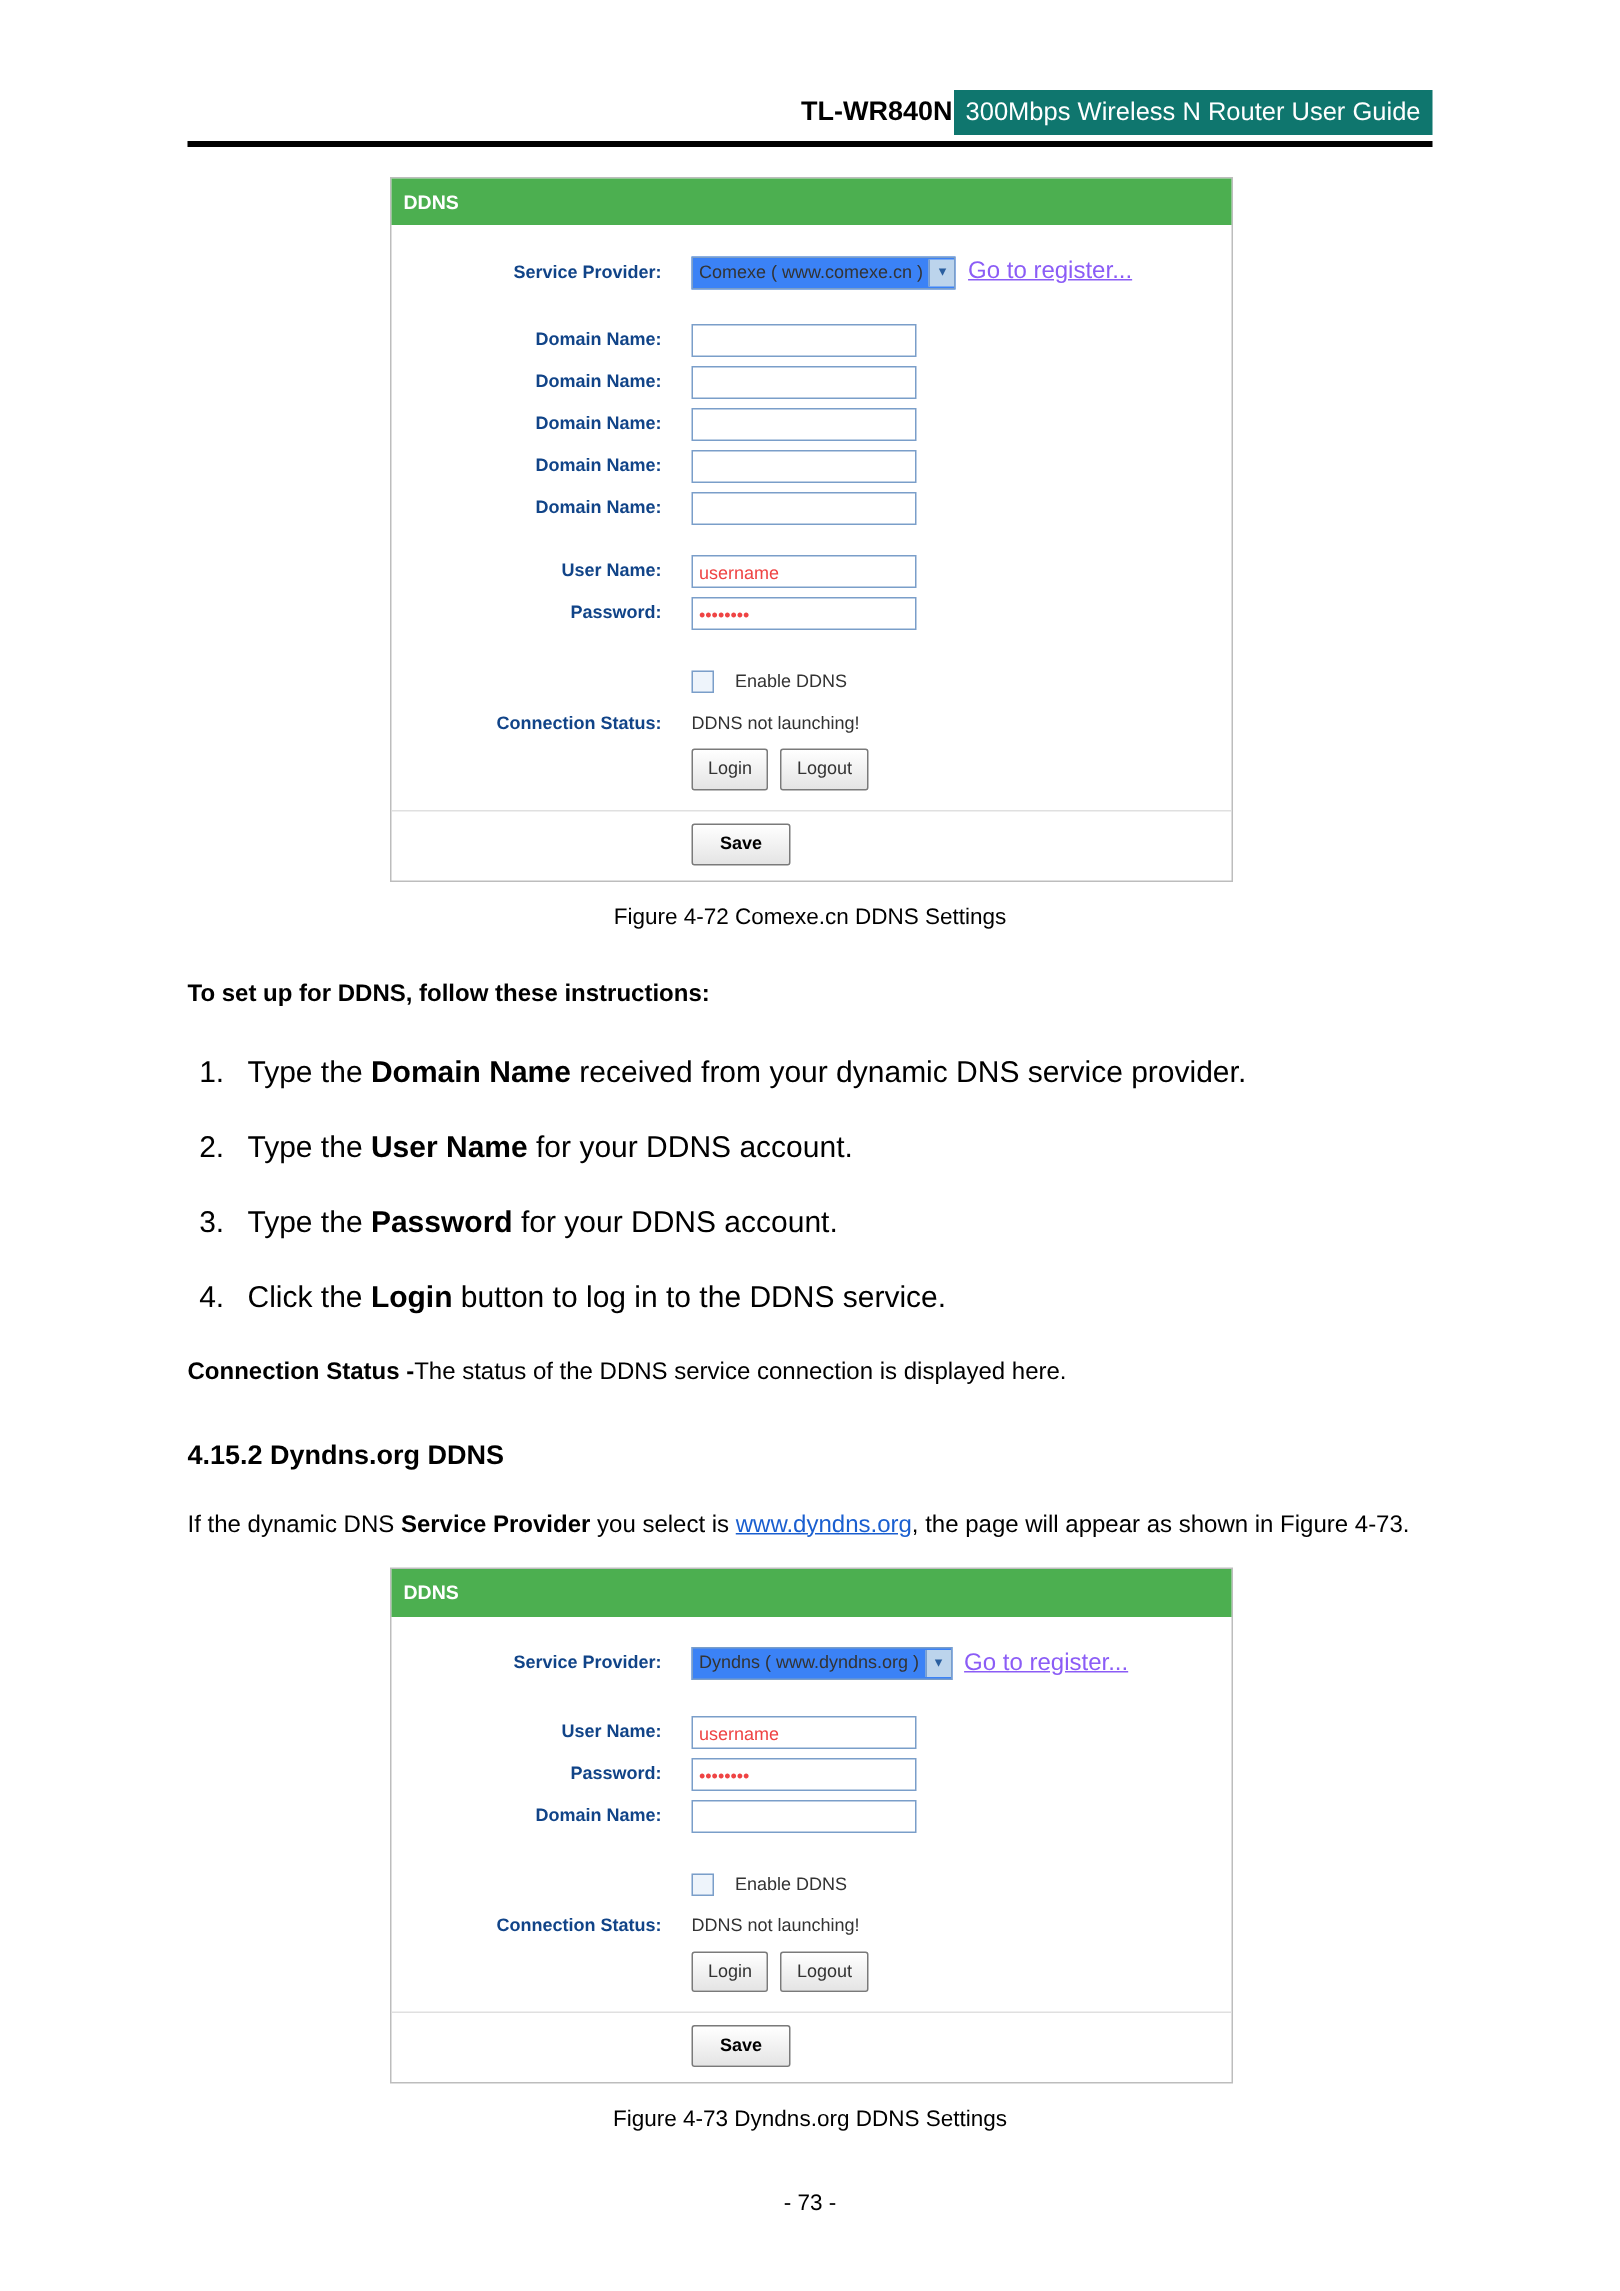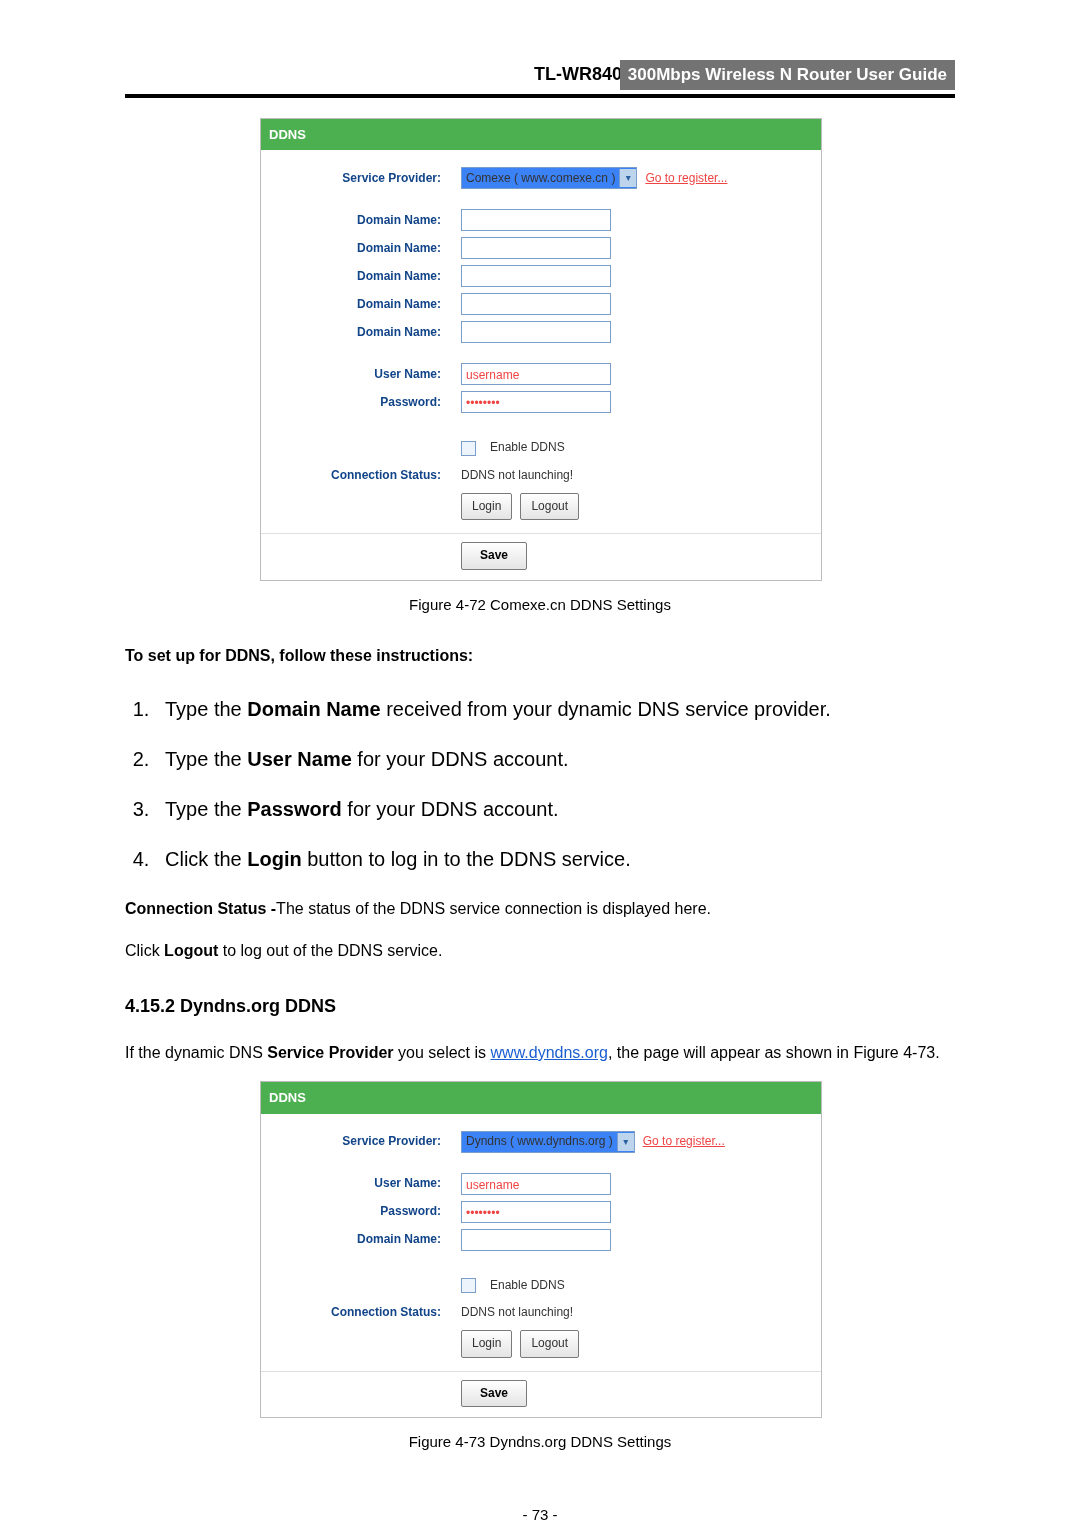--- a/index.html
+++ b/index.html
@@ -27,23 +27,23 @@
     right: 320px;
     top: 4px;
     font-weight: bold;
     font-size: 18px;
   }
   .header .title-bar {
     position: absolute;
     right: 0;
     top: 0;
     height: 30px;
-    background: #737373;
+    background: #0f766e;
     color: #fff;
-    font-weight: bold;
+    font-weight: normal;
     font-size: 17px;
     line-height: 30px;
     padding: 0 8px;
   }
   .content {
     width: 830px;
     margin: 0 auto;
     padding-top: 20px;
     font-size: 16px;
     line-height: 1.8;
@@ -101,21 +101,21 @@
     background: #3b82f6;
   }
   .fake-select .sel-text { padding-right: 4px; }
   .fake-select .sel-btn {
     width: 16px; height: 18px;
     background: #bcd4ec;
     display: flex; align-items: center; justify-content: center;
     font-size: 10px; color: #2a5fa0;
     border-left: 1px solid #7a9ec9;
   }
-  .link { color: #ef4444; text-decoration: underline; font-size: 12px; }
+  .link { color: #8b5cf6; text-decoration: underline; font-size: 16px; }
   .fake-btn {
     border: 1px solid #7a7a7a;
     border-radius: 2px;
     padding: 2px 10px;
     font-size: 12px;
     background: linear-gradient(#fff, #e4e4e4);
     display: inline-block;
     text-align: center;
   }
   .fake-check {
@@ -132,21 +132,21 @@
     font-size: 15px;
     margin: 10px 0 24px 0;
   }
   .instr-head { font-weight: bold; margin: 4px 0 20px 0; font-size: 16px; }
   ol.steps { margin: 0 0 18px 0; padding-left: 30px; }
   ol.steps li { margin-bottom: 14px; font-size: 20px; padding-left: 10px; }
   .para { margin-bottom: 14px; font-size: 16px; }
   .sec-head { font-weight: bold; font-size: 18px; margin: 24px 0 16px 0; }
   .inline-link { color: #1a5fd0; text-decoration: underline; }
   .justify { text-align: justify; }
-  .page-num { text-align: center; margin-top: 46px; font-size: 15px; }
+  .page-num { text-align: center; margin-top: 29px; font-size: 15px; }
 </style>
 </head>
 <body>
 
 <div class="page">
 
   <div class="header">
     <span class="model">TL-WR840N</span>
     <span class="title-bar">300Mbps Wireless N Router User Guide</span>
   </div>
@@ -246,23 +246,20 @@
     <ol class="steps">
       <li><span>Type the </span><b>Domain Name</b><span> received from your dynamic DNS service provider.</span></li>
       <li><span>Type the </span><b>User Name</b><span> for your DDNS account.</span></li>
       <li><span>Type the </span><b>Password</b><span> for your DDNS account.</span></li>
       <li><span>Click the </span><b>Login</b><span> button to log in to the DDNS service.</span></li>
     </ol>
 
     <div class="para">
       <b>Connection Status -</b><span>The status of the DDNS service connection is displayed here.</span>
     </div>
-    <div class="para">
-      <span>Click </span><b>Logout</b><span> to log out of the DDNS service.</span>
-    </div>
 
     <div class="sec-head">4.15.2 Dyndns.org DDNS</div>
     <div class="para justify">
       <span>If the dynamic DNS </span><b>Service Provider</b><span> you select is </span><span class="inline-link">www.dyndns.org</span><span>, the page will appear as shown in Figure 4-73.</span>
     </div>
 
     <div class="figure-wrap">
       <div class="ddns-box">
         <div class="ddns-head">DDNS</div>
         <div class="ddns-body">

